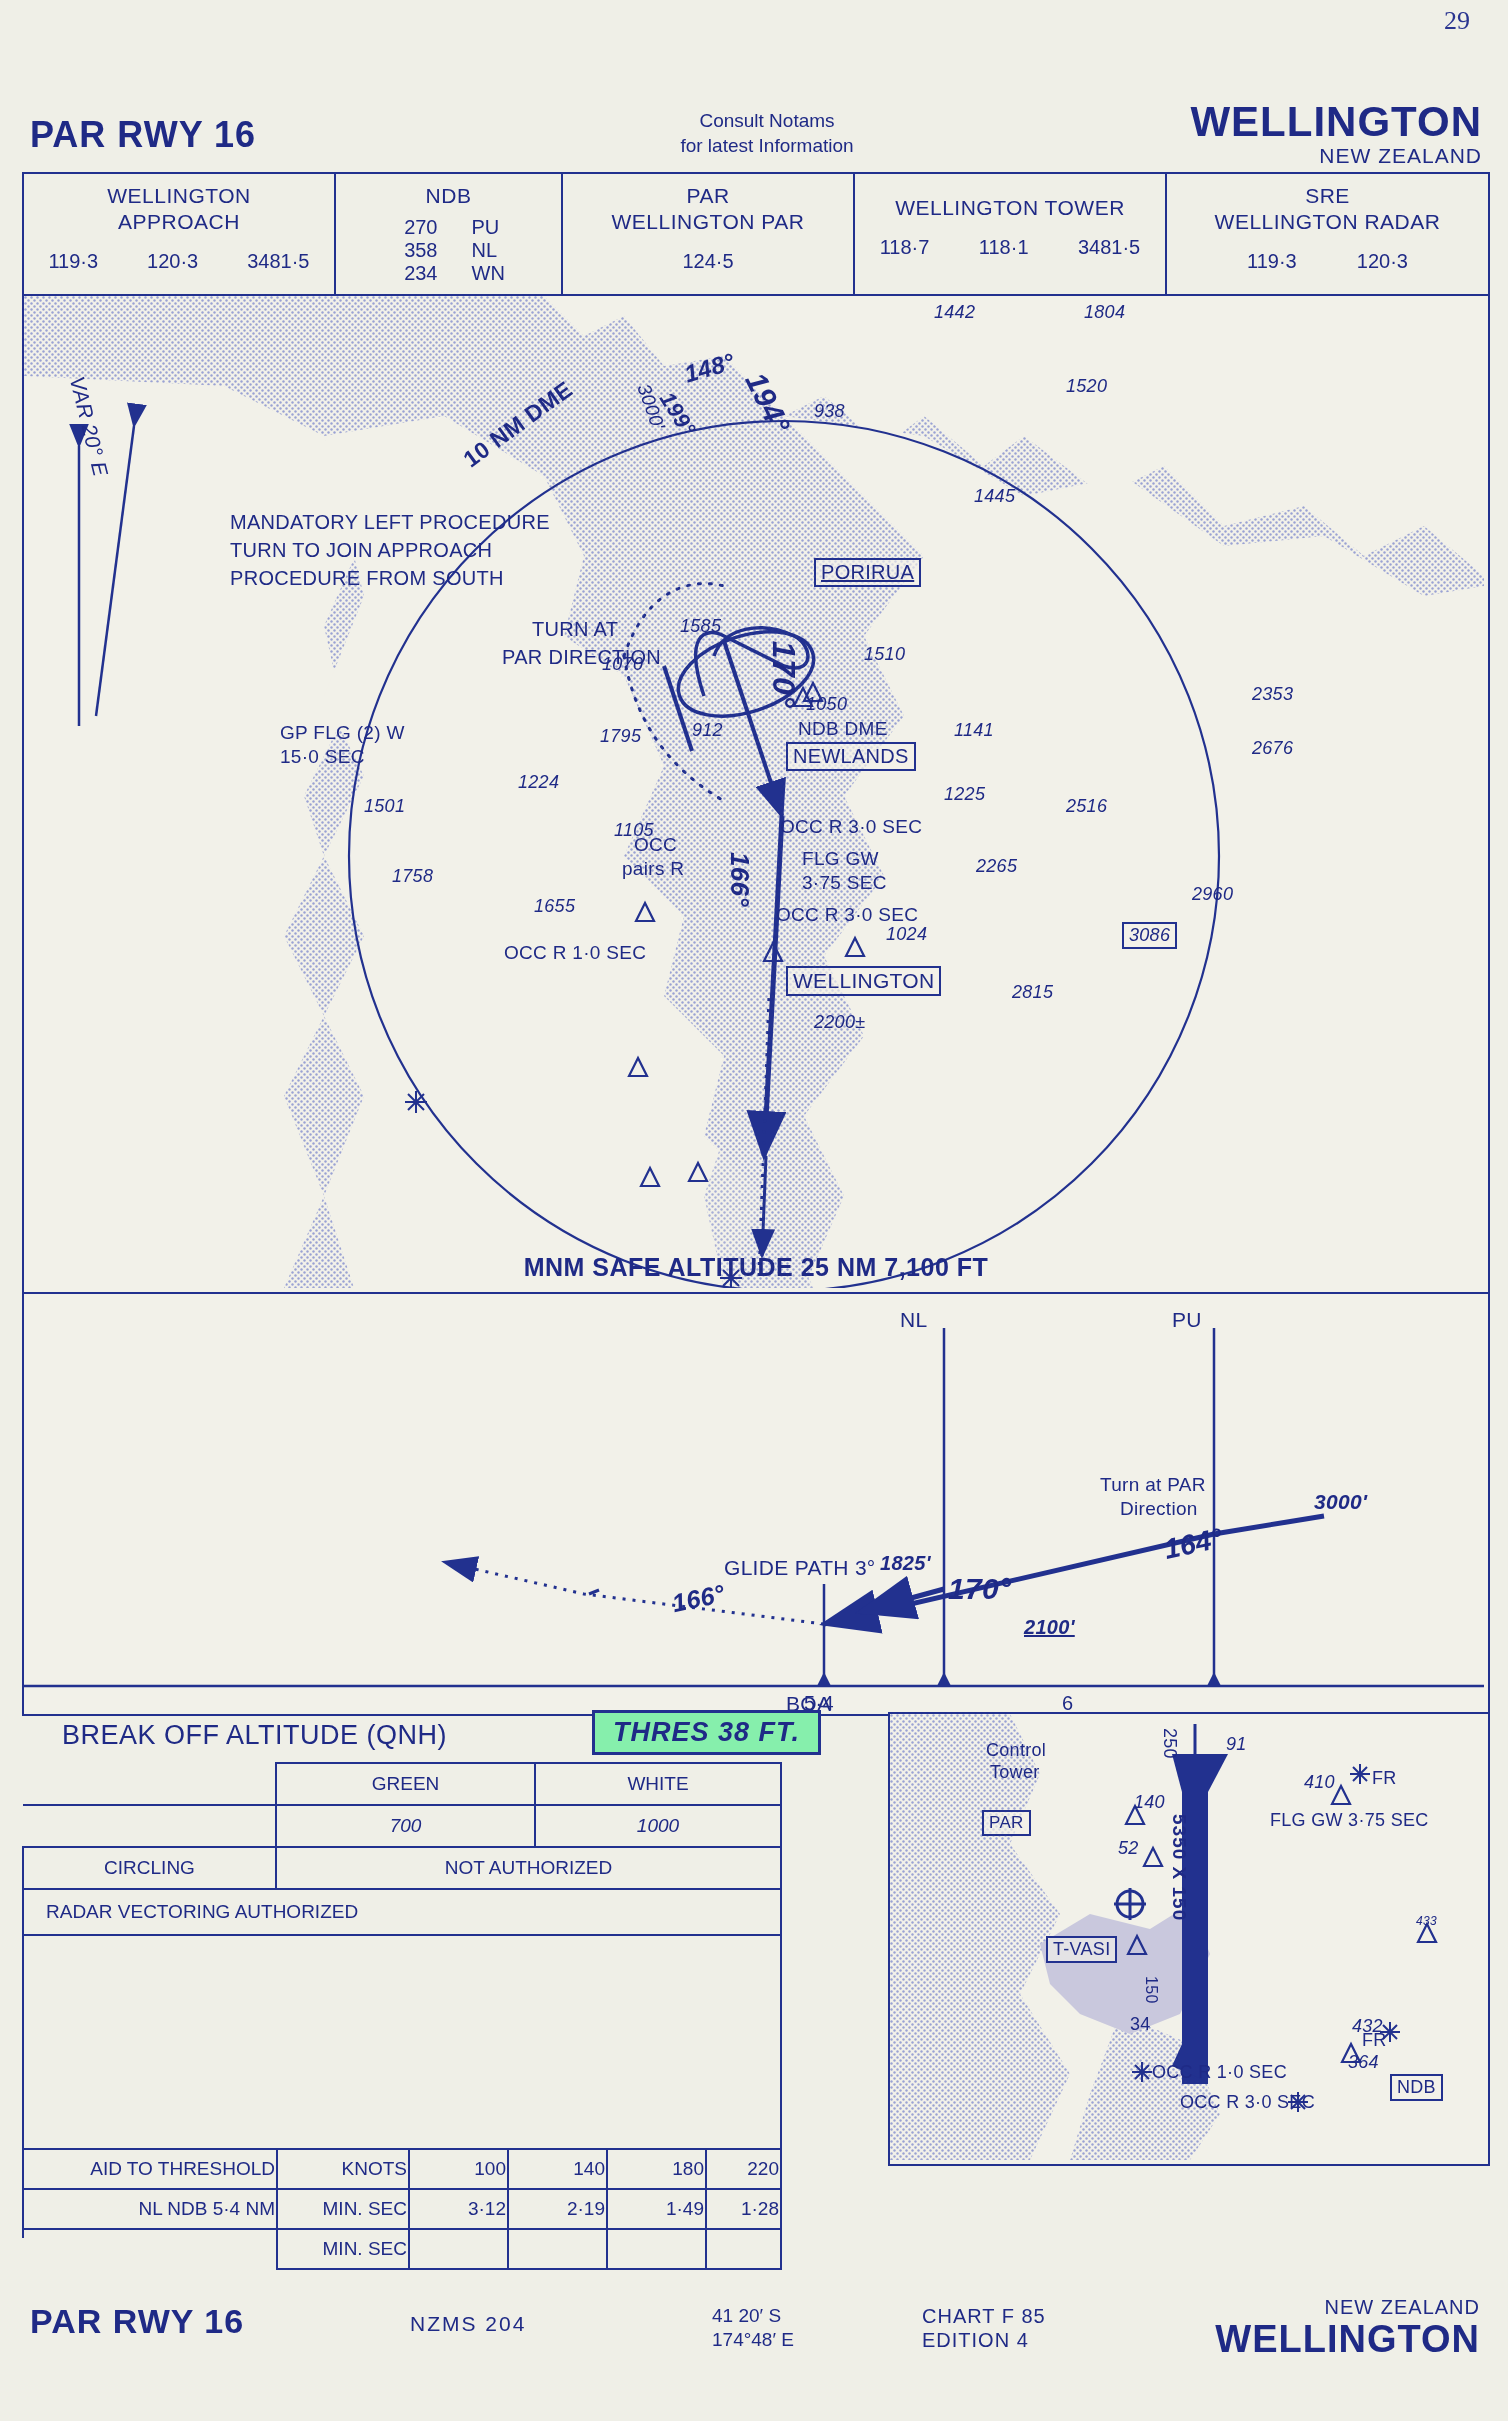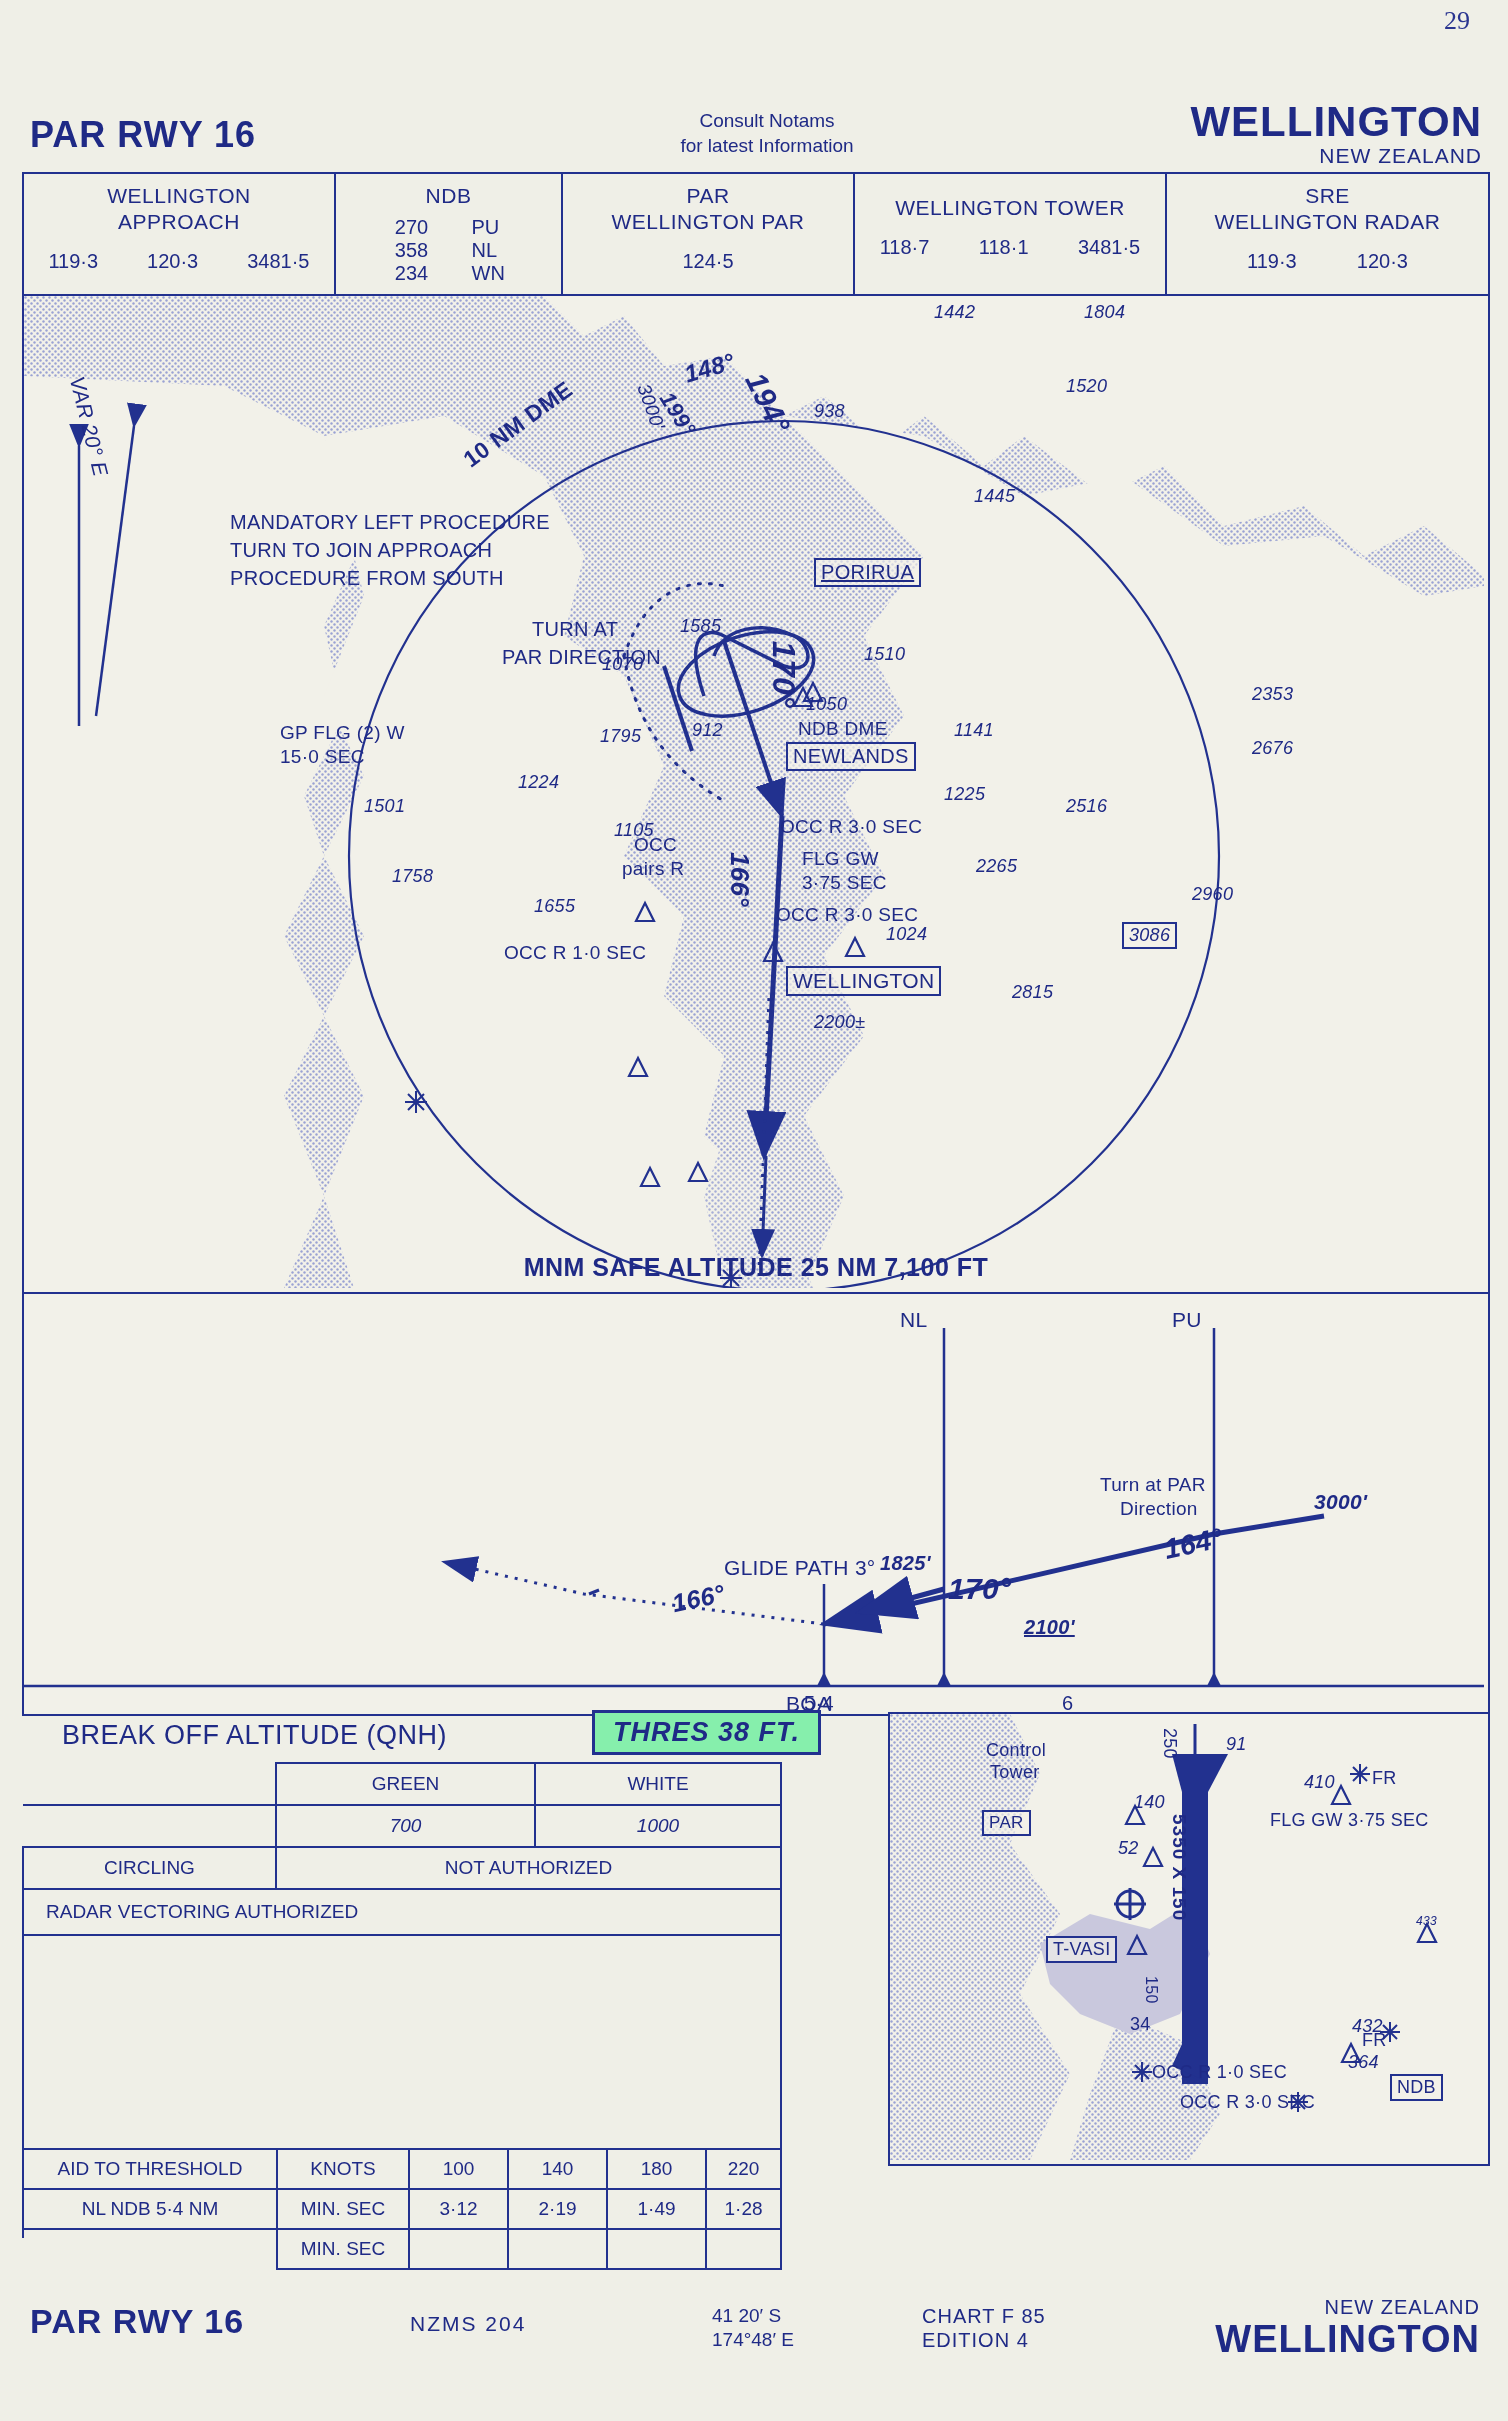--- a/index.html
+++ b/index.html
@@ -42,21 +42,21 @@
   .c2{width:225px;}
   .c3{width:290px;}
   .c4{width:310px;}
   .c5{flex:1;}
   .c-title{text-align:center;font-size:21px;letter-spacing:.5px;margin-top:10px;}
   .c-title2{text-align:center;font-size:21px;letter-spacing:.5px;margin-top:2px;}
   .c-freqs{display:flex;justify-content:space-around;font-size:20px;margin-top:16px;}
   .c-freqs.one{justify-content:center;}
   .ndbrows{margin-top:8px;font-size:20px;line-height:23px;}
   .ndbrow{display:flex;justify-content:center;gap:34px;}
-  .ndbrow span:first-child{width:52px;text-align:center;}
+  .ndbrow span:first-child{width:52px;text-align:right;}
   .ndbrow span:last-child{width:40px;text-align:left;}
 
   
   .plan{
     position:absolute;left:22px;top:294px;width:1464px;height:996px;
     border:2px solid #22318f;overflow:hidden;background:#f2f1e9;
   }
   .planSvg{position:absolute;left:0;top:0;}
   .msa{
     position:absolute;left:0;right:0;bottom:10px;text-align:center;
@@ -81,21 +81,21 @@
   .boa-label{position:absolute;left:40px;top:6px;font-size:27px;letter-spacing:.5px;}
   .thres{
     position:absolute;left:570px;top:-4px;border:3px solid #22318f;padding:4px 18px;
     font-size:27px;font-style:italic;font-weight:bold;letter-spacing:1px;background:#86efac;
   }
 
   .gw{position:absolute;left:22px;top:1762px;width:760px;border-collapse:collapse;}
   .gw td{border:2px solid #22318f;font-size:19px;height:38px;text-align:center;}
 
   .aid{position:absolute;left:22px;top:2148px;width:760px;border-collapse:collapse;}
-  .aid td{border:2px solid #22318f;font-size:19px;height:36px;text-align:center;}
+  .aid td{border:2px solid #22318f;font-size:19px;height:36px;text-align:right;}
 
   
   .inset{
     position:absolute;left:888px;top:1712px;width:598px;height:450px;
     border:2px solid #22318f;overflow:hidden;background:#f2f1e9;
   }
 
   
   .footer{position:absolute;left:22px;top:2298px;width:1464px;height:70px;}
   .f-left{position:absolute;left:8px;top:4px;font-size:34px;font-weight:bold;letter-spacing:1px;}

